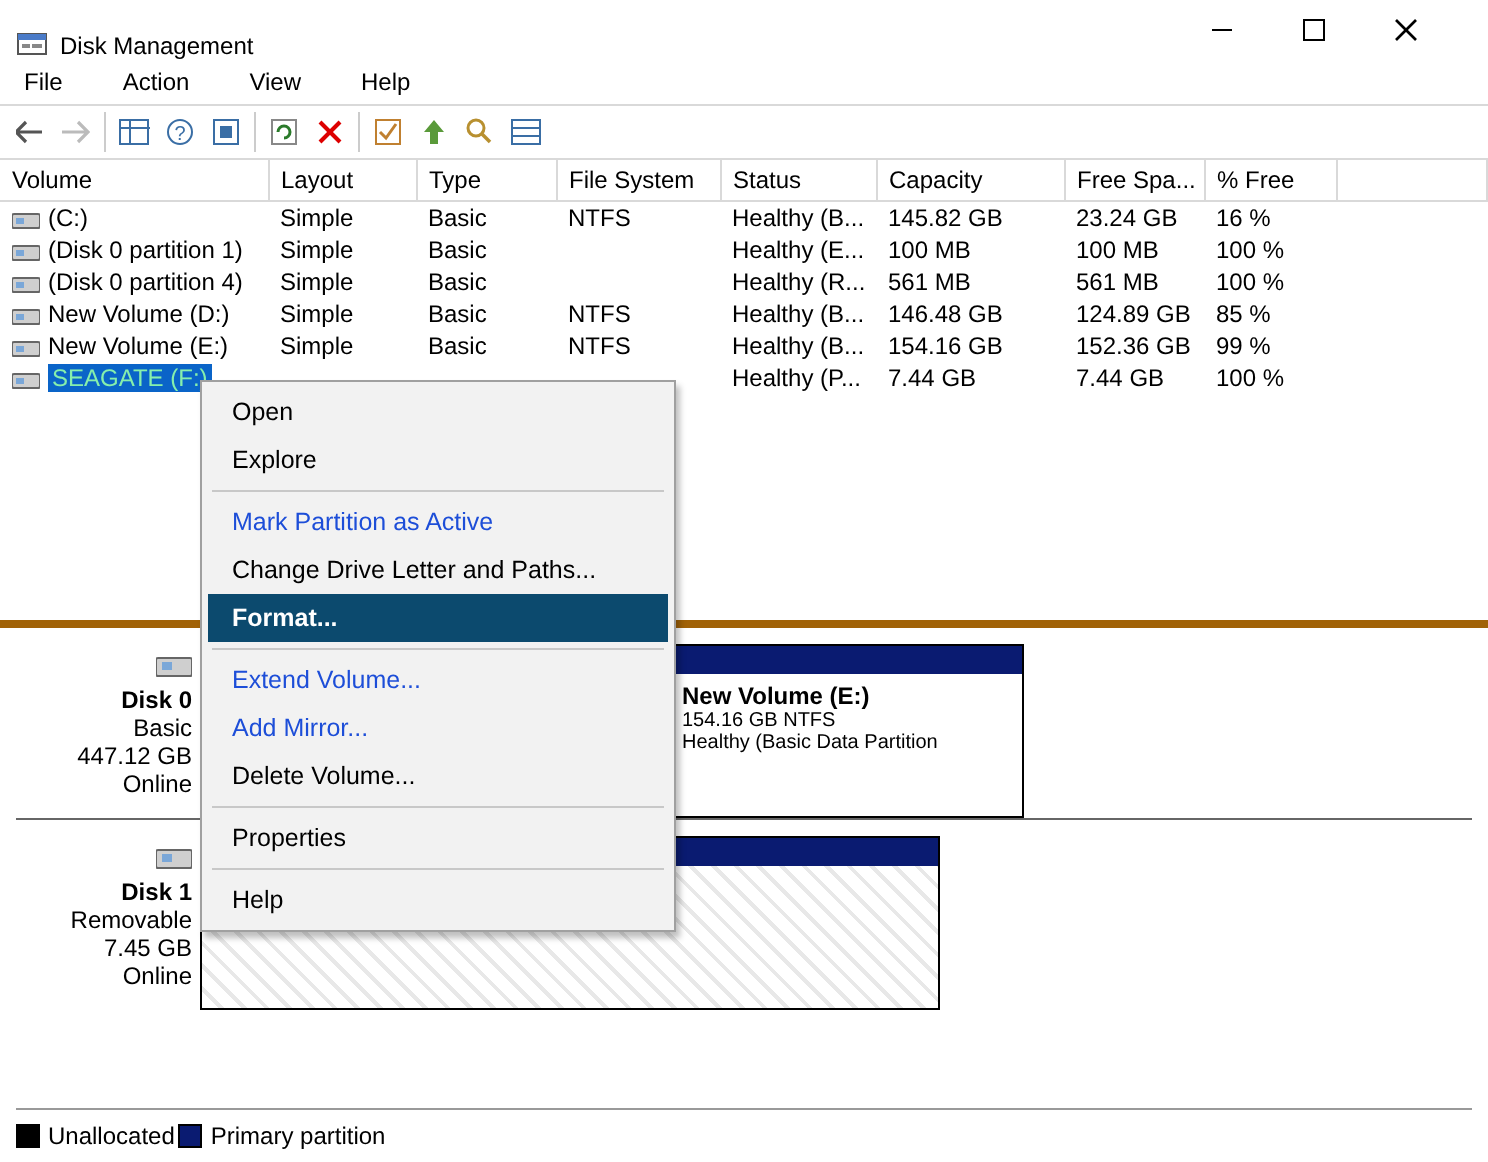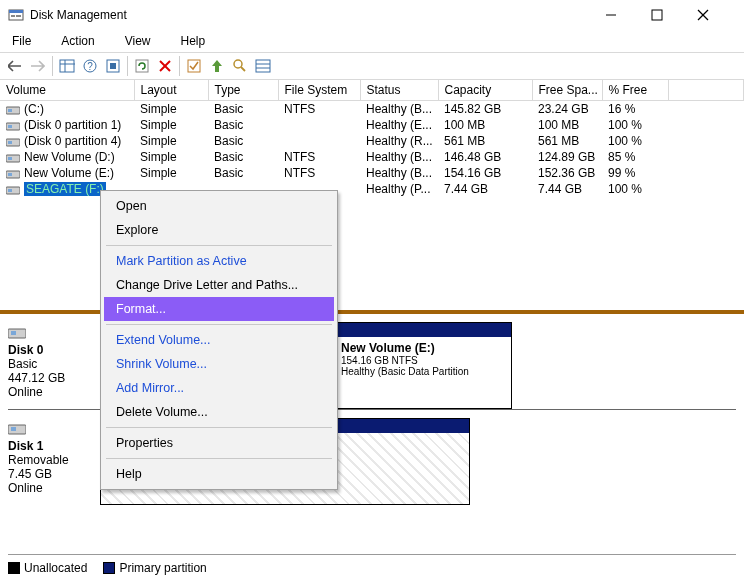--- a/index.html
+++ b/index.html
@@ -1,19 +1,19 @@
 <!DOCTYPE html>
 <html><head>
 <meta charset="utf-8">
 <style>
   * { box-sizing: border-box; font-family: "Segoe UI", Tahoma, sans-serif; }
   body { margin: 0; width: 744px; height: 581px; background: #fff; font-size: 12px; color: #000; overflow: hidden; position: relative; }
 
   
-  .titlebar { display: flex; align-items: center; height: 30px; padding: 0 18px 0 8px; }
+  .titlebar { display: flex; align-items: flex-end; height: 30px; padding: 0 18px 0 8px; }
   .titlebar .app-icon { width: 16px; height: 16px; margin-right: 6px; display:inline-flex; }
   .titlebar .title { flex: 1; font-size: 12px; }
   .win-btn { width: 46px; height: 30px; display: flex; align-items: center; justify-content: center; font-size: 14px; }
 
   
   .menubar { display: flex; gap: 14px; padding: 2px 4px; }
   .menubar span { padding: 2px 8px; }
 
   
   .toolbar { display: flex; align-items: center; gap: 1px; padding: 2px 4px; border-top: 1px solid #d9d9d9; border-bottom: 1px solid #d9d9d9; height: 28px; }
@@ -26,42 +26,42 @@
   table.vol th { text-align: left; font-weight: 400; padding: 3px 6px; background: #fff; border-right: 1px solid #d9d9d9; border-bottom: 1px solid #d9d9d9; position: sticky; top: 0; white-space: nowrap; overflow: hidden; }
   table.vol td { padding: 1px 6px; white-space: nowrap; overflow: hidden; text-overflow: clip; }
   table.vol td:first-child { display:flex; align-items:center; gap:4px; }
   .drv-icon { width:14px; height:10px; display:inline-block; }
   .row-selected td:first-child .selbg { background: #0a64c8; color: #86efac; padding: 0 2px; }
 
   
   .diskpane { padding: 8px 8px 0 8px; }
   .diskrow { display: flex; border-bottom: 1px solid #666; margin-bottom: 8px; }
   .diskrow:last-child { border-bottom: none; margin-bottom: 0; }
-  .diskhead { width: 92px; padding: 4px 4px 10px 0; }
+  .diskhead { width: 92px; padding: 4px 4px 10px 0; text-align: right; }
   .diskhead .dicon { width:18px; height:14px; margin-bottom:2px; display:inline-block;}
   .diskhead b { display:block; font-weight:700; }
   .partwrap { flex: 1; display: flex; gap: 2px; min-width: 0; }
   .part { border: 1px solid #000; position: relative; overflow: hidden; padding: 18px 6px 6px 6px; min-height: 56px; }
   .part .bar { position: absolute; top: 0; left: 0; right: 0; height: 14px; background: #0a1b71; }
   .part.sel .bar { background: #0a1b71; }
   .part.sel { background: repeating-linear-gradient(45deg, #fff, #fff 6px, #e8e8e8 6px, #e8e8e8 8px); }
   .part b { font-weight: 700; display:block; white-space: nowrap; }
   .part span { display:block; white-space: nowrap; font-size: 10px; }
 
   
-  .legend { position: absolute; left: 8px; right: 8px; bottom: 6px; border-top: 1px solid #999; padding-top: 6px; display: flex; gap: 16px; font-size: 12px; }
+  .legend { position: absolute; left: 8px; right: 8px; bottom: 6px; border-top: 1px solid #999; padding-top: 6px; display: flex; gap: 2px; font-size: 12px; }
   .swatch { width: 12px; height: 12px; display: inline-block; margin-right: 4px; vertical-align: -2px; border:1px solid #000;}
   .sw-unalloc { background: #000; }
   .sw-primary { background: #0a1b71; }
 
   
   .ctxmenu { position: absolute; top: 190px; left: 100px; width: 238px; background: #f2f2f2; border: 1px solid #a0a0a0; box-shadow: 2px 3px 3px rgba(0,0,0,.25); padding: 3px; z-index: 50; font-size: 12.5px;}
   .ctxmenu .mi { padding: 5px 12px; white-space: nowrap; }
   .ctxmenu .mi.disabled { color: #1d4ed8; }
-  .ctxmenu .mi.hl { background: #8b5cf6; color: #fff; }
+  .ctxmenu .mi.hl { background: #0c4a6e; color: #fff; font-weight: bold; }
   .ctxmenu .msep { height: 1px; background: #c8c8c8; margin: 3px 2px; }
 </style>
 </head>
 <body>
 
 <div class="titlebar">
   <span class="app-icon">
     <svg viewBox="0 0 16 16">
         <rect x="1" y="3" width="14" height="10" fill="#fff" stroke="#555"></rect>
         <rect x="1" y="3" width="14" height="3" fill="#4a7bc8"></rect>
@@ -332,20 +332,19 @@
 
 <div class="ctxmenu">
   <div class="mi">Open</div>
   <div class="mi">Explore</div>
   <div class="msep"></div>
   <div class="mi disabled">Mark Partition as Active</div>
   <div class="mi">Change Drive Letter and Paths...</div>
   <div class="mi hl">Format...</div>
   <div class="msep"></div>
   <div class="mi disabled">Extend Volume...</div>
-  <div class="mi disabled">Shrink Volume...</div>
   <div class="mi disabled">Add Mirror...</div>
   <div class="mi">Delete Volume...</div>
   <div class="msep"></div>
   <div class="mi">Properties</div>
   <div class="msep"></div>
   <div class="mi">Help</div>
 </div>
 
 </body></html>

